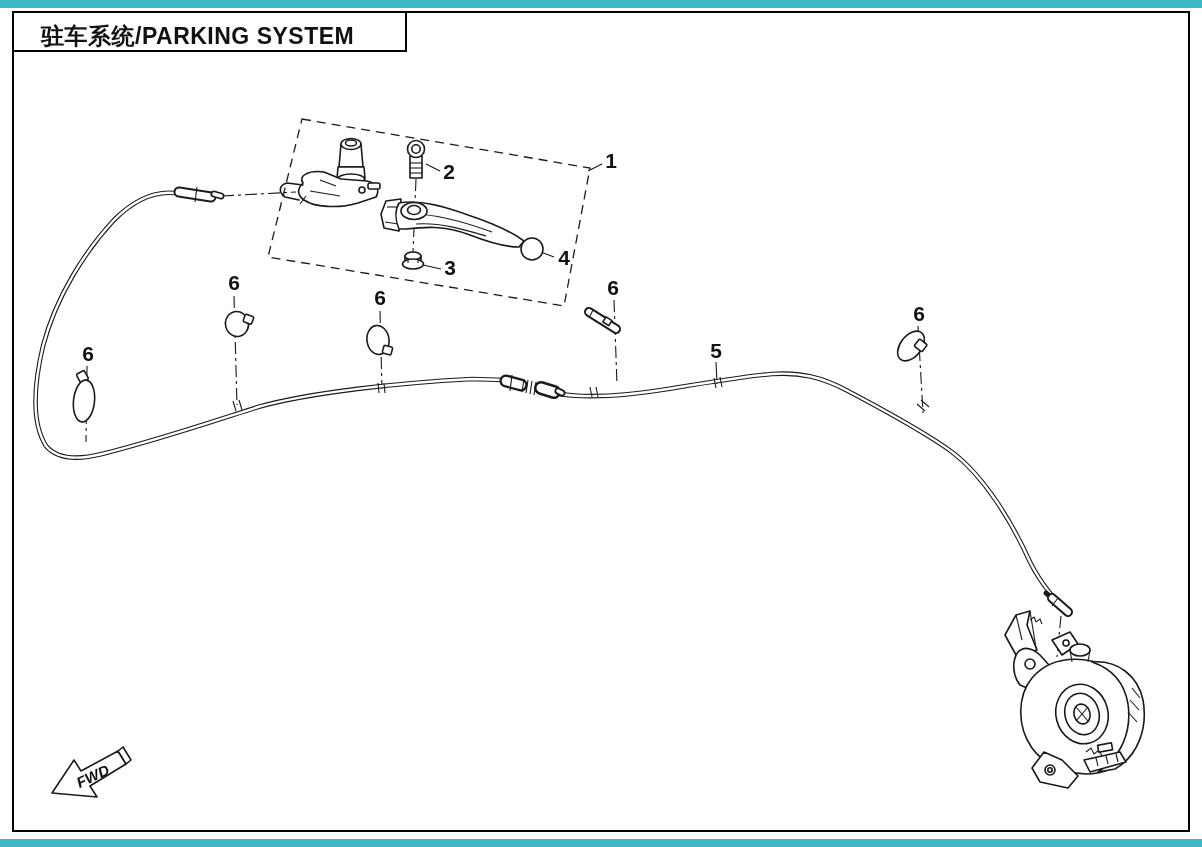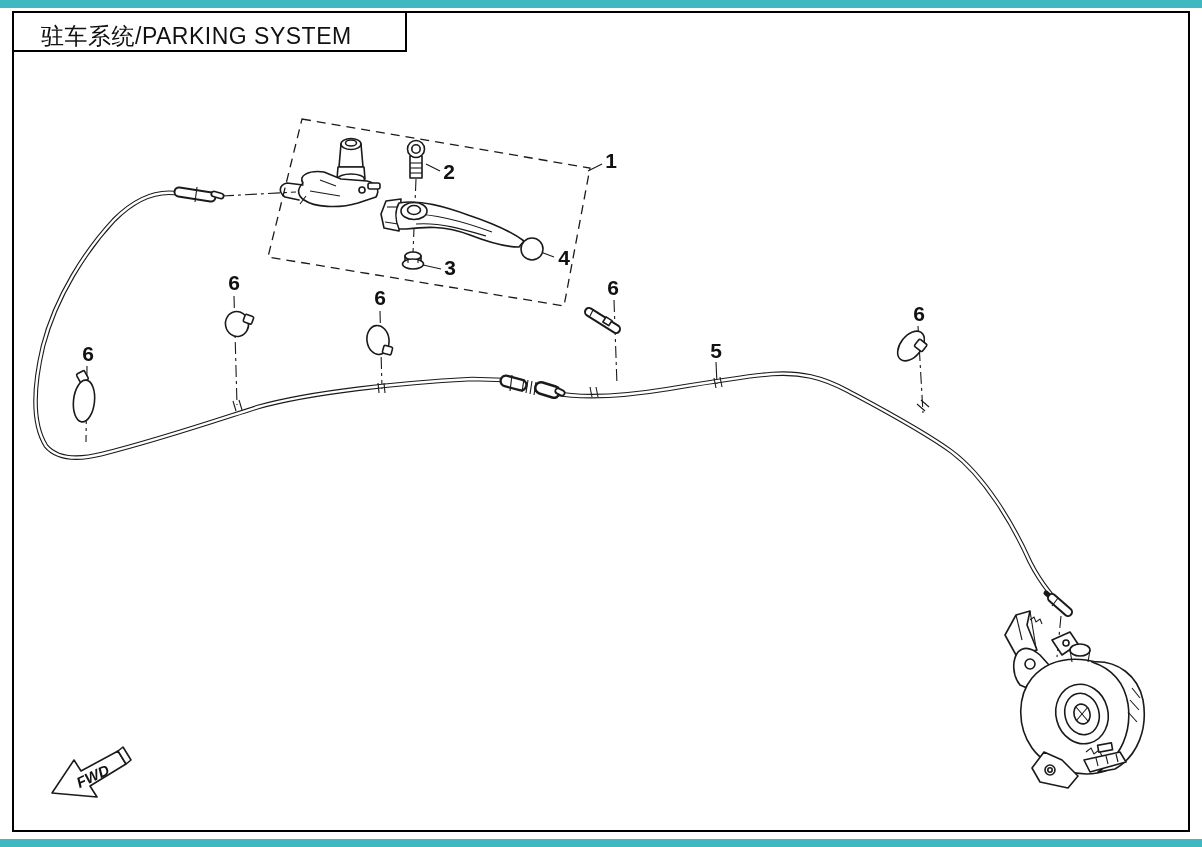--- a/index.html
+++ b/index.html
@@ -13,21 +13,21 @@
   .frame{
     position:absolute;left:12px;top:11px;width:1178px;height:821px;
     border:2px solid #000;box-sizing:border-box;background:transparent;
   }
   .title-box{
     position:absolute;left:12px;top:11px;width:395px;height:41px;
     border:2px solid #000;box-sizing:border-box;background:#fff;
     display:flex;align-items:center;padding-left:27px;
   }
   .title-box span{
-    font-size:23px;font-weight:normal;letter-spacing:0.5px;white-space:nowrap;margin-top:10px;
+    font-size:23px;font-weight:bold;letter-spacing:0.5px;white-space:nowrap;margin-top:10px;
   }
   svg.diagram{position:absolute;left:0;top:0;width:1202px;height:847px;}
   
   .ln{stroke:#1a1a1a;fill:none;stroke-width:1.6;stroke-linecap:round;stroke-linejoin:round;}
   .fw{stroke:#1a1a1a;fill:#ffffff;stroke-width:1.6;stroke-linejoin:round;}
   .thin{stroke:#1a1a1a;fill:none;stroke-width:1.1;}
   .dash{stroke:#1a1a1a;fill:none;stroke-width:1.3;stroke-dasharray:9 6;}
   .cl{stroke:#1a1a1a;fill:none;stroke-width:1.1;stroke-dasharray:12 4 3 4;}
   .cableB{stroke:#1a1a1a;fill:none;stroke-width:4.6;stroke-linecap:round;}
   .cableW{stroke:#ffffff;fill:none;stroke-width:2.4;stroke-linecap:round;}

